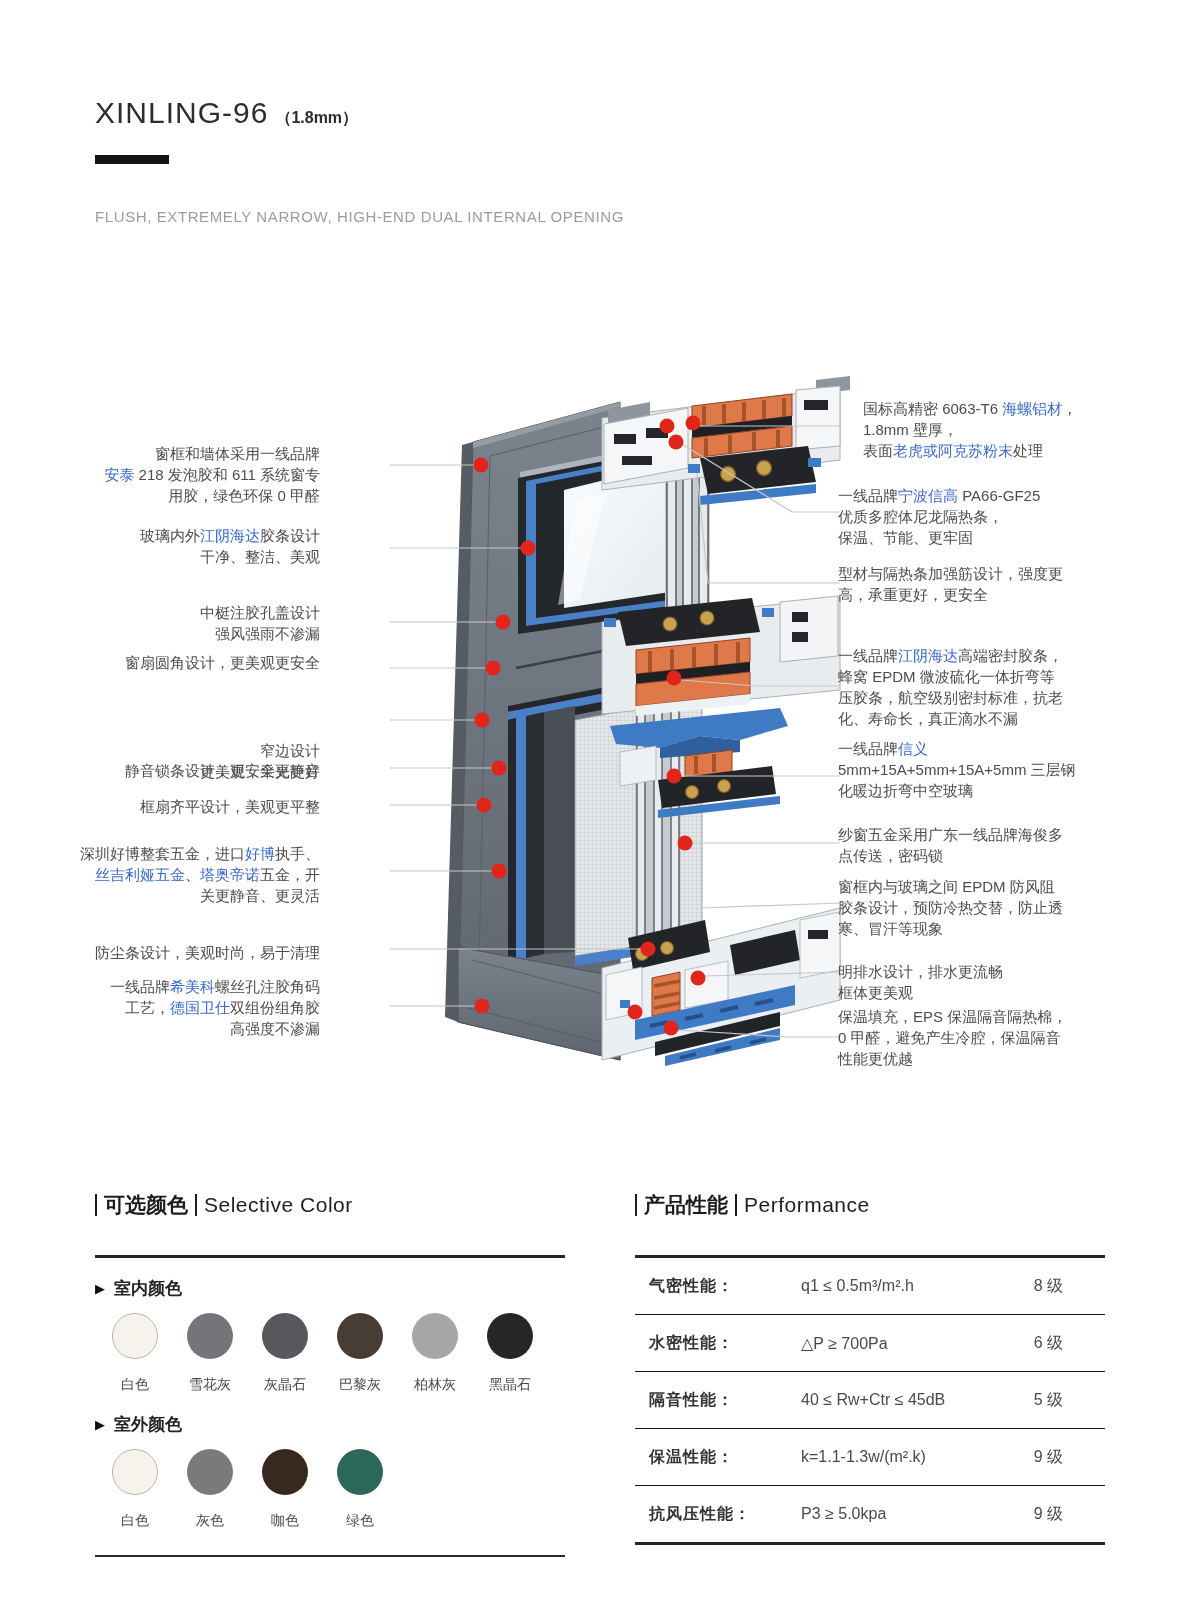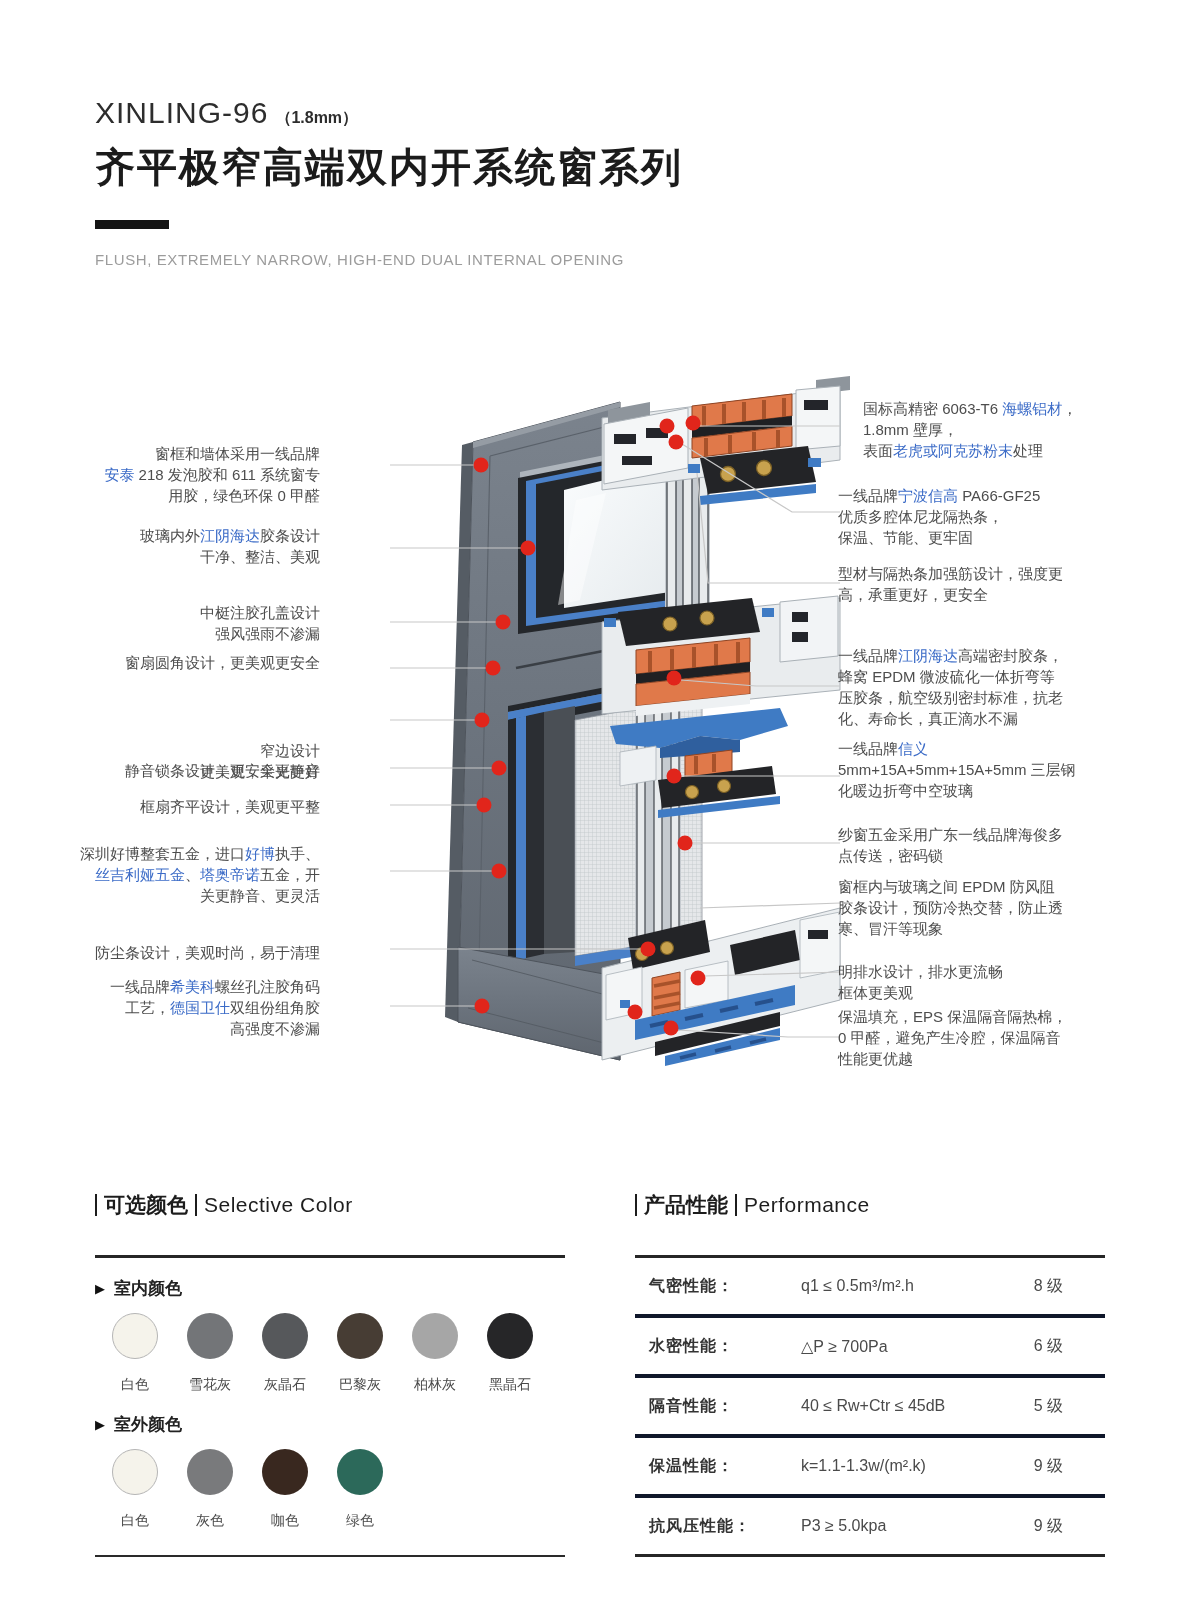--- a/index.html
+++ b/index.html
@@ -5,21 +5,21 @@
   html,body{margin:0;padding:0;background:#fff;}
   .page{position:relative;width:1132px;height:1603px;background:#fff;overflow:hidden;
         font-family:"Liberation Sans","DejaVu Sans",sans-serif;color:#333;}
   
   .hdr{position:absolute;left:95px;top:96px;}
   .brand-row{display:flex;align-items:baseline;}
   .brand{font-size:30px;color:#2d2d2d;letter-spacing:1px;font-weight:400;}
   .spec{font-size:16px;font-weight:700;color:#2d2d2d;margin-left:7px;}
   .cn-title{font-size:40px;font-weight:700;color:#1b1b1b;letter-spacing:2px;margin-top:10px;}
   .title-bar{width:74px;height:9px;background:#141414;margin-top:25px;}
-  .en-sub{font-size:15px;color:#9c9c9c;letter-spacing:.6px;margin-top:22px;}
+  .en-sub{font-size:15px;color:#9c9c9c;letter-spacing:.6px;margin-top:44px;}
   
   .callout{position:absolute;font-size:15px;line-height:21px;color:#4d4d4d;}
   .callout.left{right:812px;width:330px;text-align:right;}
   .callout.right{left:838px;width:300px;text-align:left;}
   .blue{color:#3b6bc7;}
   
   .diagram{position:absolute;left:140px;top:360px;}
   
   .bsec{position:absolute;top:1190px;width:470px;}
   .bsec.colors{left:95px;}
@@ -32,37 +32,36 @@
   .grp-label{display:flex;align-items:center;font-size:17px;font-weight:700;color:#222;margin-top:19px;}
   .grp-marker{font-size:13px;margin-right:9px;color:#111;}
   .sw-row{display:flex;padding-left:17px;margin-top:13px;}
   .sw{width:46px;margin-right:29px;text-align:center;}
   .sw-circle{width:46px;height:46px;border-radius:50%;box-sizing:border-box;}
   .sw-circle.bordered{border:1px solid #b5b5b5;}
   .sw-name{margin-top:17px;font-size:14px;color:#4a4a4a;white-space:nowrap;}
   .colors-bottom-rule{border-top:2px solid #2a2a2a;margin-top:25px;}
   
   .perf-table{margin-top:35px;border-top:3px solid #262626;border-bottom:3px solid #262626;}
-  .prow{display:flex;align-items:center;height:56px;border-bottom:4px solid #0f172a;}
+  .prow{display:flex;align-items:center;height:56px;border-bottom:1px solid #0f172a;}
   .prow:last-child{border-bottom:none;}
   .p-label{width:152px;padding-left:14px;font-size:16px;font-weight:700;color:#333;letter-spacing:1px;}
   .p-value{flex:1;font-size:16px;color:#4a4a4a;}
   .p-grade{font-size:16px;color:#4a4a4a;padding-right:42px;margin-left:40px;}
 </style>
 </head>
 <body>
 
 <div class="page">
 
   <div class="hdr">
     <div class="brand-row">
       <span class="brand">XINLING-96</span>
       <span class="spec">（1.8mm）</span>
     </div>
-    <div class="cn-title">齐平极窄高端双内开系统窗系列</div>
     <div class="title-bar"></div>
     <div class="en-sub">FLUSH, EXTREMELY NARROW, HIGH-END DUAL INTERNAL OPENING</div>
   </div>
 
   <svg class="diagram" width="980" height="740" viewBox="0 0 980 740">
     <defs>
       <linearGradient id="gFrame" x1="0" y1="0" x2="0" y2="1">
         <stop offset="0" stop-color="#7b838d"></stop>
           <stop offset=".5" stop-color="#6c747e"></stop>
           <stop offset="1" stop-color="#5e656e"></stop>

